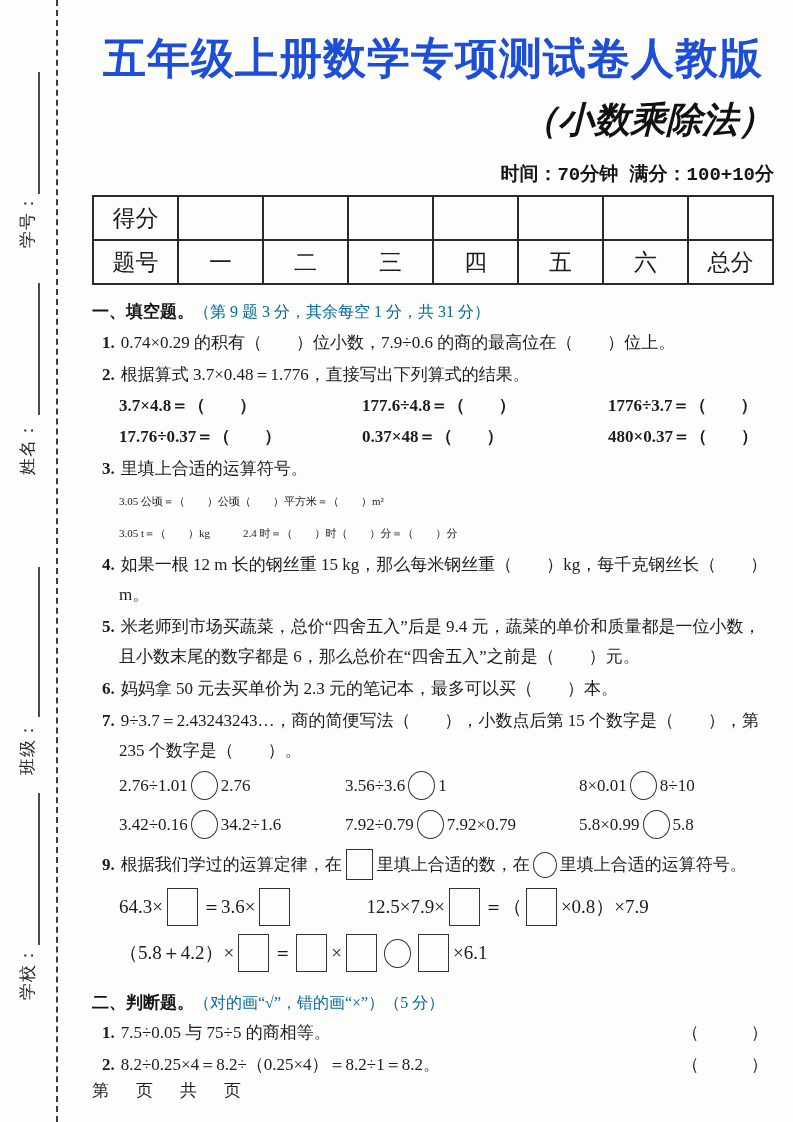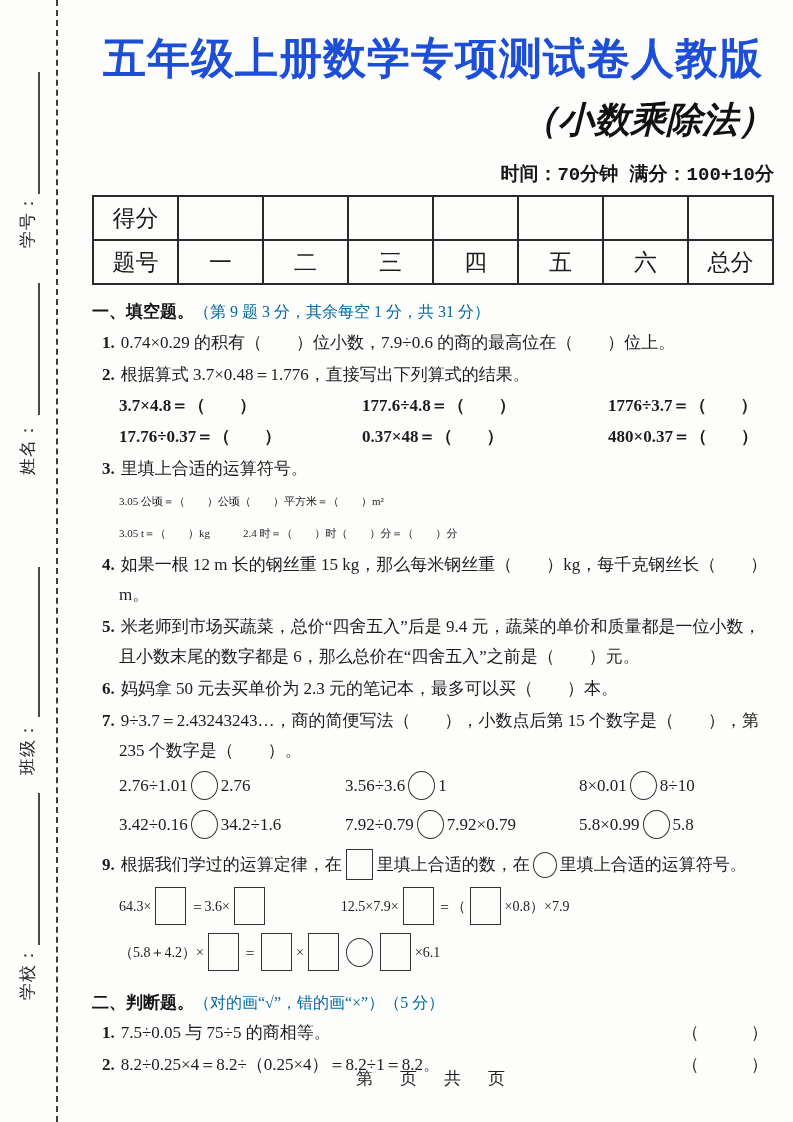--- a/index.html
+++ b/index.html
@@ -59,28 +59,28 @@
   .cr {
     display:inline-block; width:27px; height:29px; border:1.6px solid #333;
     border-radius:50%; vertical-align:middle; margin:0 3px 3px 3px; background:#fdfdfc;
   }
   .cr.sm { width:24px; height:26px; }
   .bx {
     display:inline-block; width:31px; height:38px; border:1.6px solid #333;
     vertical-align:middle; margin:0 4px 3px 4px; background:#fdfdfc;
   }
   .bx.sm { width:27px; height:31px; }
-  .q9row { display:flex; padding-left:27px; font-size:14px; line-height:46px; align-items:center; }
+  .q9row { display:flex; padding-left:27px; font-size:19px; line-height:46px; align-items:center; }
   .q9row .gap { width:72px; }
   .judge { display:flex; font-size:17px; line-height:32px; padding-left:27px; text-indent:-17px; }
   .judge .jtxt { flex:1; }
   .judge .jblank { text-indent:0; letter-spacing:6px; }
 
   .footer {
-    position:absolute; left:92px; bottom:32px; width:682px; text-align:center;
+    position:absolute; left:92px; bottom:20px; width:682px; 
     font-size:17px; letter-spacing:5px; font-family:"Liberation Sans", sans-serif; color:#1f1f1f;margin-top:24px;
   }
 </style>
 </head>
 <body>
 
 <div class="fold-line"></div>
 <div class="vline" id="vl1"></div>
 <div class="vline" id="vl2"></div>
 <div class="vline" id="vl3"></div>

